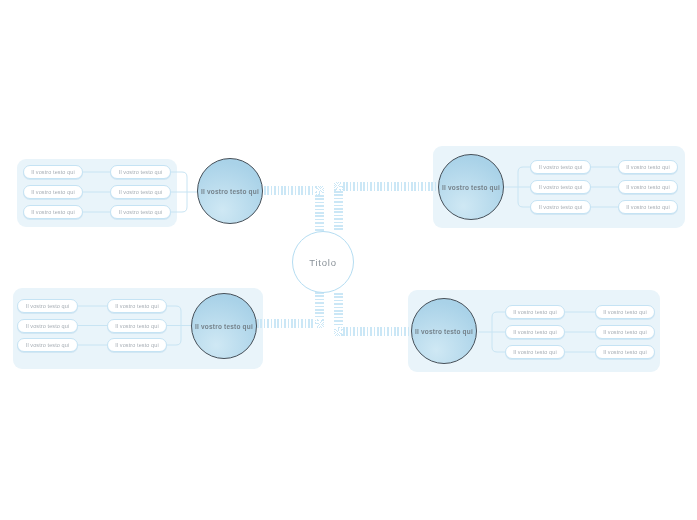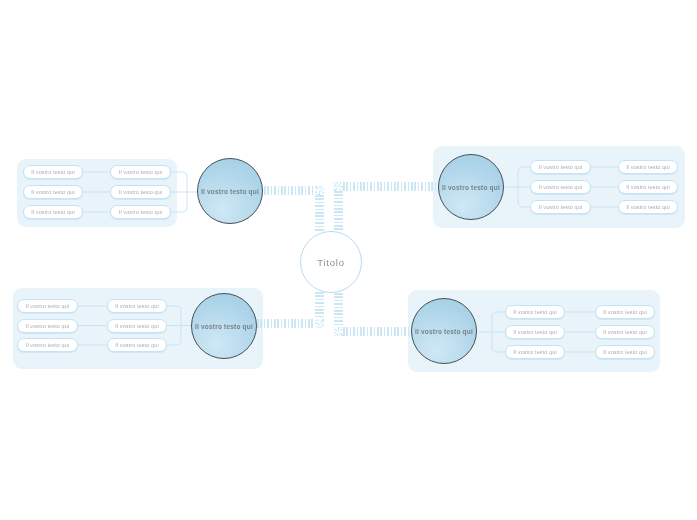--- a/index.html
+++ b/index.html
@@ -103,21 +103,21 @@
   <div class="band-v" style="left:334px;top:191px;height:40px;"></div>
 
   <div class="band-v" style="left:315px;top:292px;height:27px;"></div>
   <div class="fan tl" style="left:315px;top:319px;"></div>
   <div class="band-h" style="left:257px;top:319px;width:58px;"></div>
 
   <div class="band-v" style="left:334px;top:293px;height:34px;"></div>
   <div class="fan tr" style="left:334px;top:327px;"></div>
   <div class="band-h" style="left:343px;top:327px;width:67px;"></div>
 
-  <div class="center-node" style="left:300px;top:231px;">
+  <div class="center-node" style="left:292px;top:231px;">
     <span>Titolo</span>
   </div>
 
   <div class="branch-node" style="left:197px;top:158px;">
     <span>Il vostro testo qui</span>
   </div>
   <div class="branch-node" style="left:438px;top:154px;">
     <span>Il vostro testo qui</span>
   </div>
   <div class="branch-node" style="left:191px;top:293px;">

